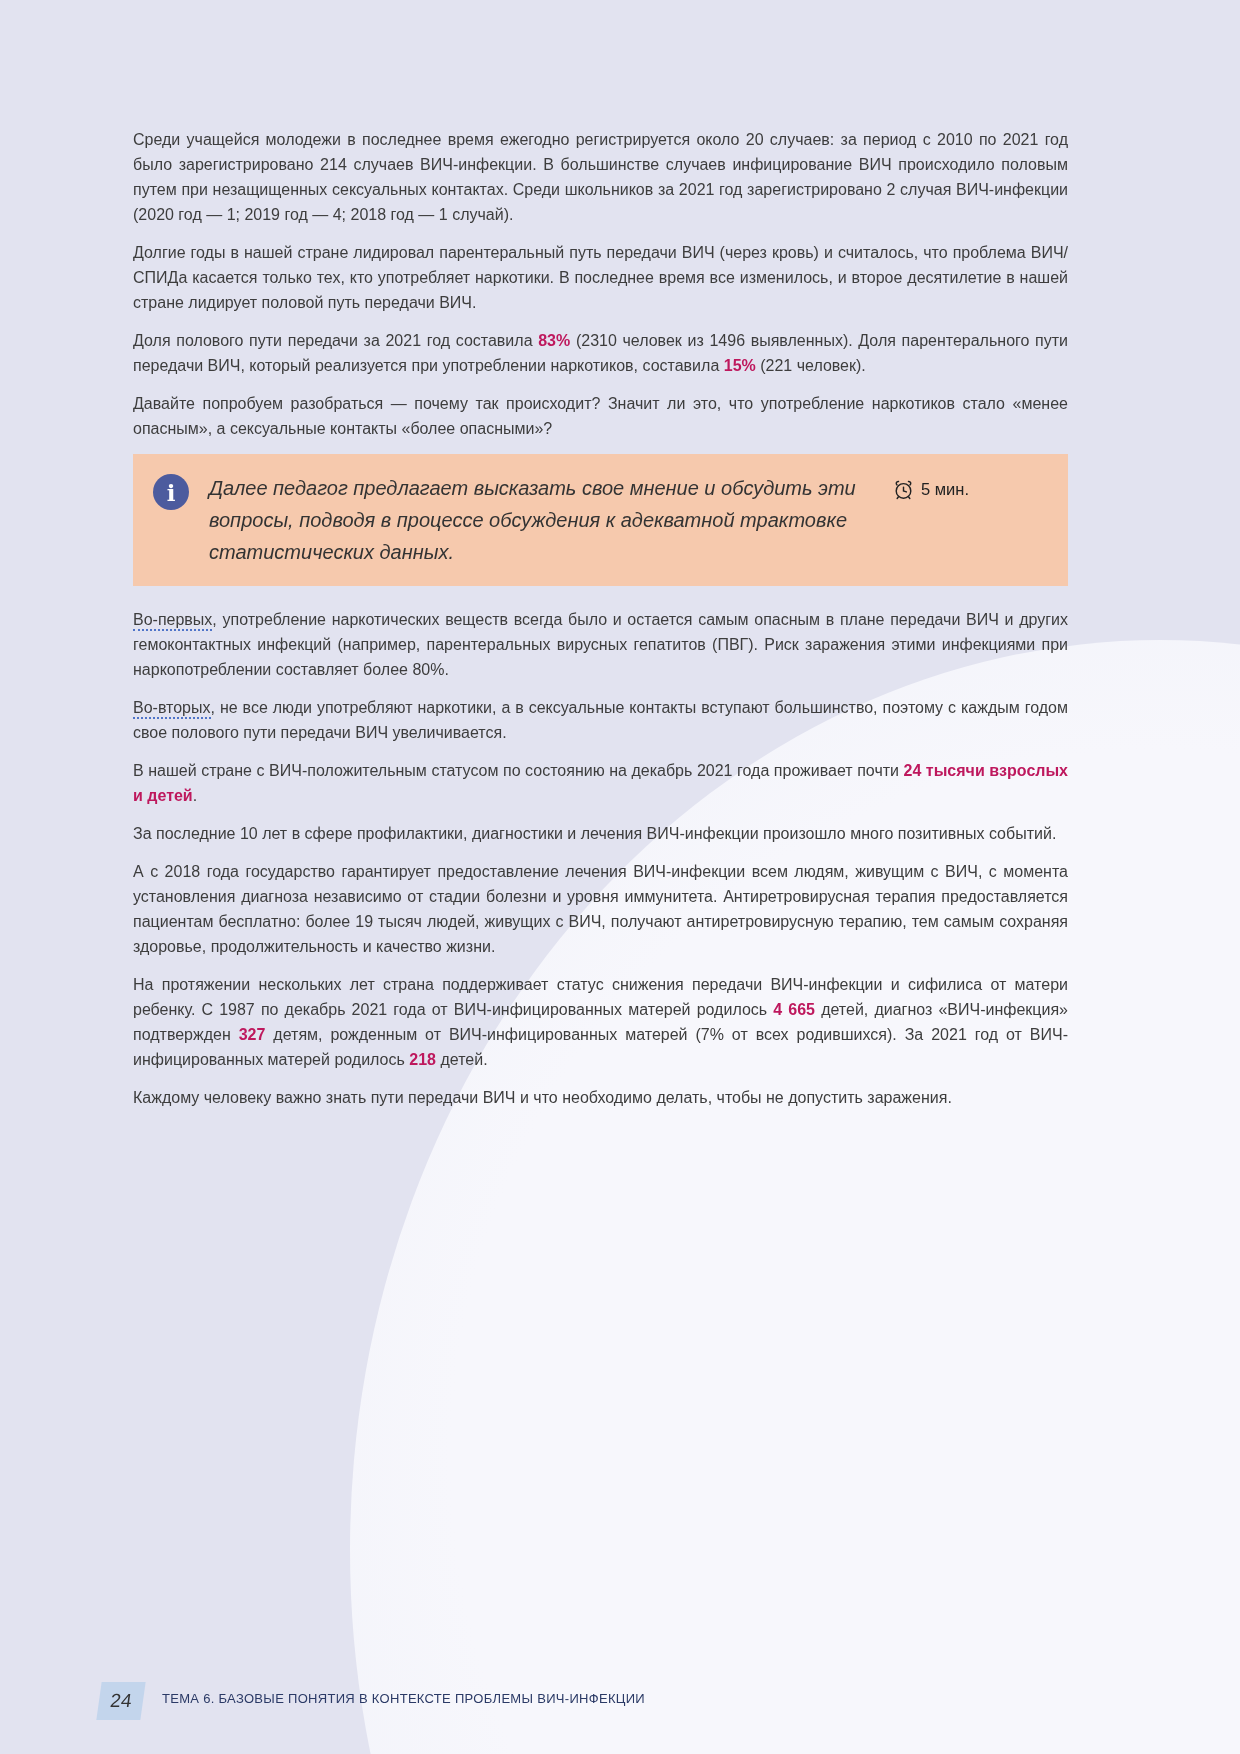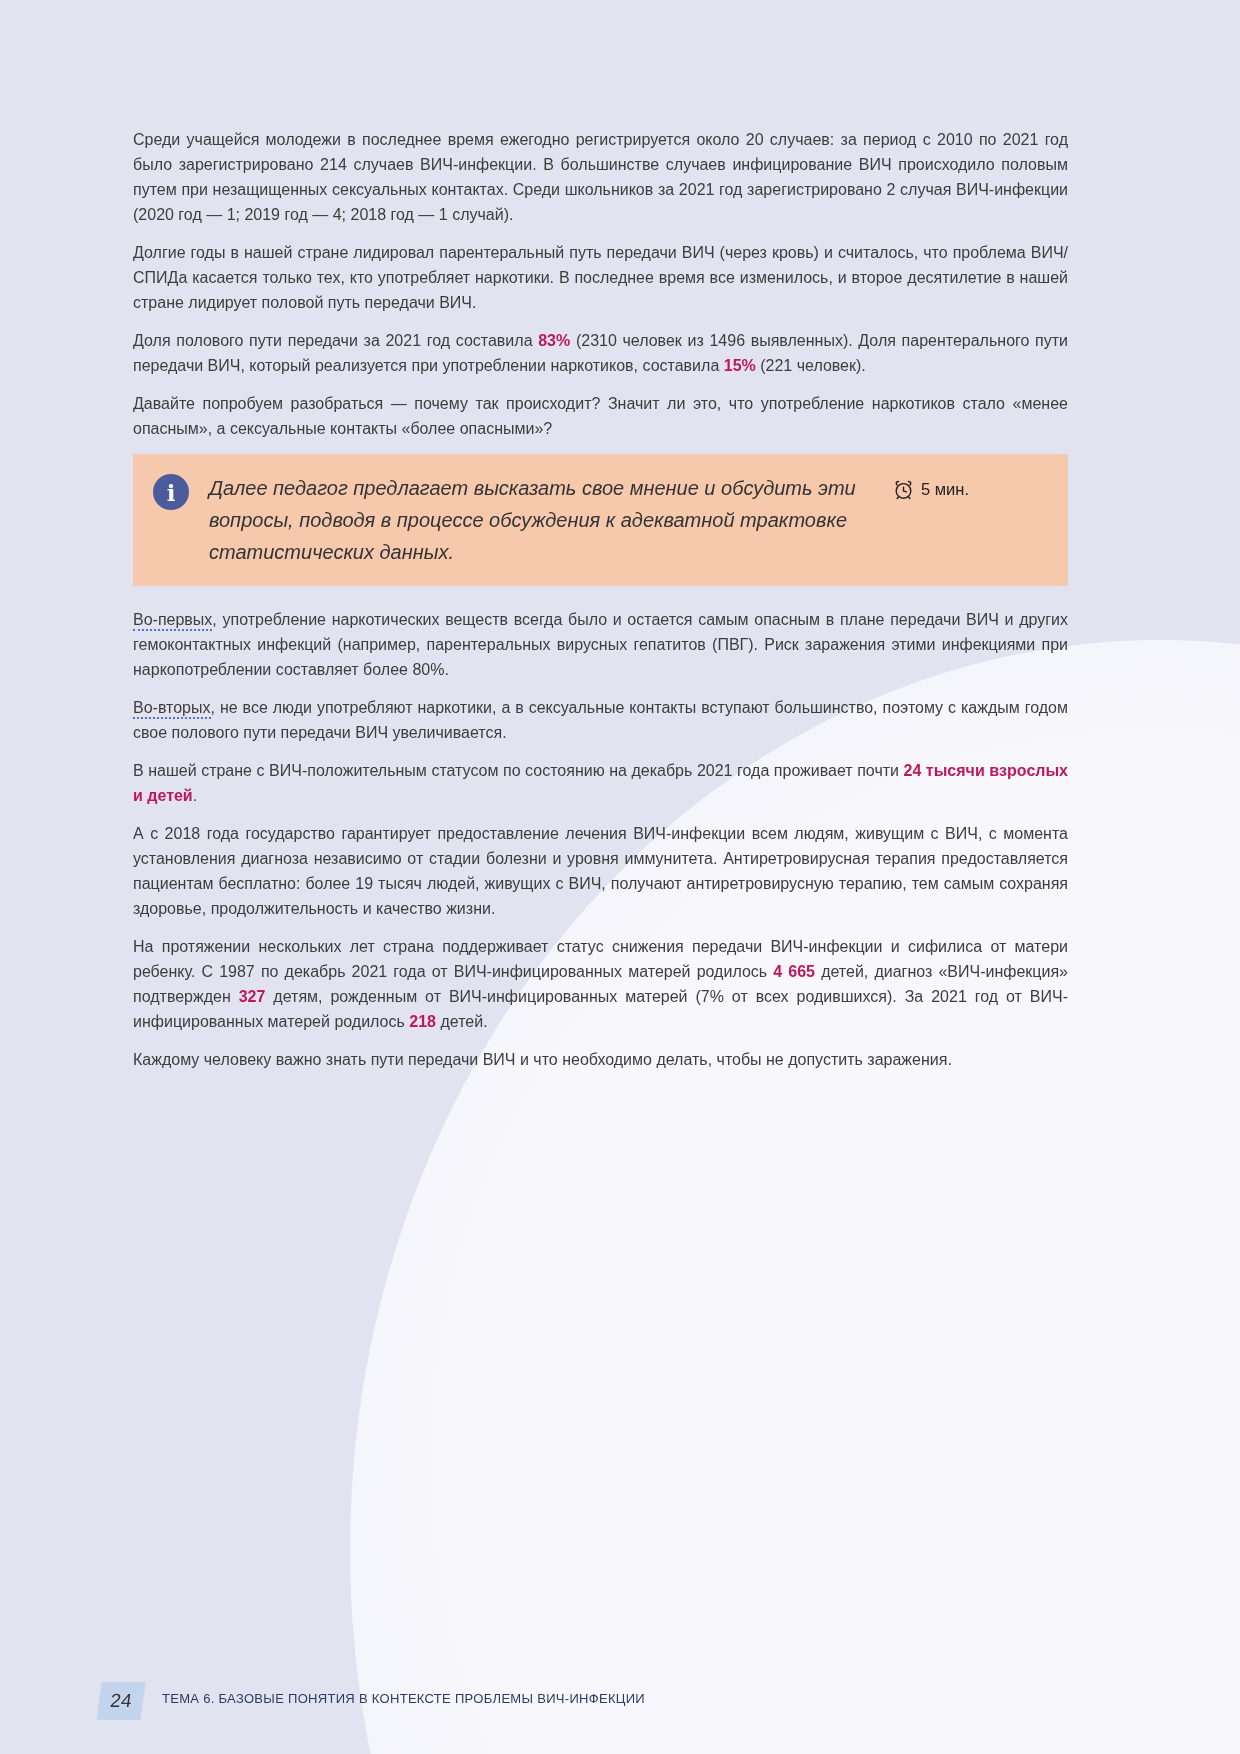--- a/index.html
+++ b/index.html
@@ -128,20 +128,21 @@
         <span>5 мин.</span>
       </span>
       <span>Далее педагог предлагает высказать свое мнение и обсудить эти вопросы, подводя в процессе обсуждения к адекватной трактовке статистических данных.</span>
     </div>
   </div>
 
   <div id="paras-after">
       <p class="para"><span class="i u">Во-первых</span><span>, употребление наркотических веществ всегда было и остается самым опасным в плане передачи ВИЧ и других гемоконтактных инфекций (например, парентеральных вирусных гепатитов (ПВГ). Риск заражения этими инфекциями при наркопотреблении составляет более 80%.</span></p>
       <p class="para"><span class="i u">Во-вторых</span><span>, не все люди употребляют наркотики, а в сексуальные контакты вступают большинство, поэтому с каждым годом свое полового пути передачи ВИЧ увеличивается.</span></p>
       <p class="para"><span>В нашей стране с ВИЧ-положительным статусом по состоянию на декабрь 2021 года проживает почти </span><span class="b">24 тысячи взрослых и детей</span><span>.</span></p>
+      <p class="para"><span>За последние 10 лет в сфере профилактики, диагностики и лечения ВИЧ-инфекции произошло много позитивных событий.</span></p>
       <p class="para"><span>А с 2018 года государство гарантирует предоставление лечения ВИЧ-инфекции всем людям, живущим с ВИЧ, с момента установления диагноза независимо от стадии болезни и уровня иммунитета. Антиретровирусная терапия предоставляется пациентам бесплатно: более 19 тысяч людей, живущих с ВИЧ, получают антиретровирусную терапию, тем самым сохраняя здоровье, продолжительность и качество жизни.</span></p>
       <p class="para"><span>На протяжении нескольких лет страна поддерживает статус снижения передачи ВИЧ-инфекции и сифилиса от матери ребенку. С 1987 по декабрь 2021 года от ВИЧ-инфицированных матерей родилось </span><span class="b">4 665</span><span> детей, диагноз «ВИЧ-инфекция» подтвержден </span><span class="b">327</span><span> детям, рожденным от ВИЧ-инфицированных матерей (7% от всех родившихся). За 2021 год от ВИЧ-инфицированных матерей родилось </span><span class="b">218</span><span> детей.</span></p>
       <p class="para"><span>Каждому человеку важно знать пути передачи ВИЧ и что необходимо делать, чтобы не допустить заражения.</span></p>
     </div>
 
 </div>
 
 <div class="footer">
   <div class="page-num-box">24</div>
   <div class="footer-title">ТЕМА 6. БАЗОВЫЕ ПОНЯТИЯ В КОНТЕКСТЕ ПРОБЛЕМЫ ВИЧ-ИНФЕКЦИИ</div>

